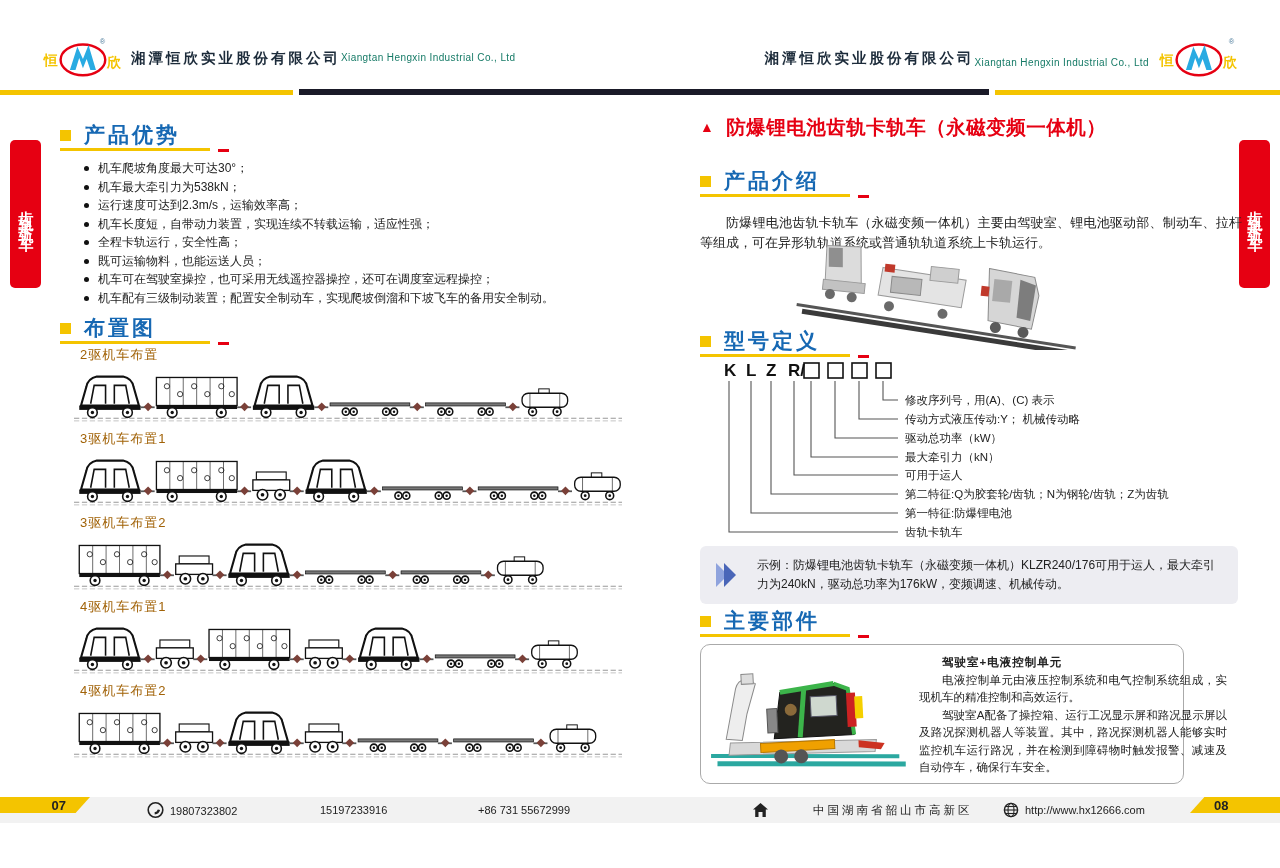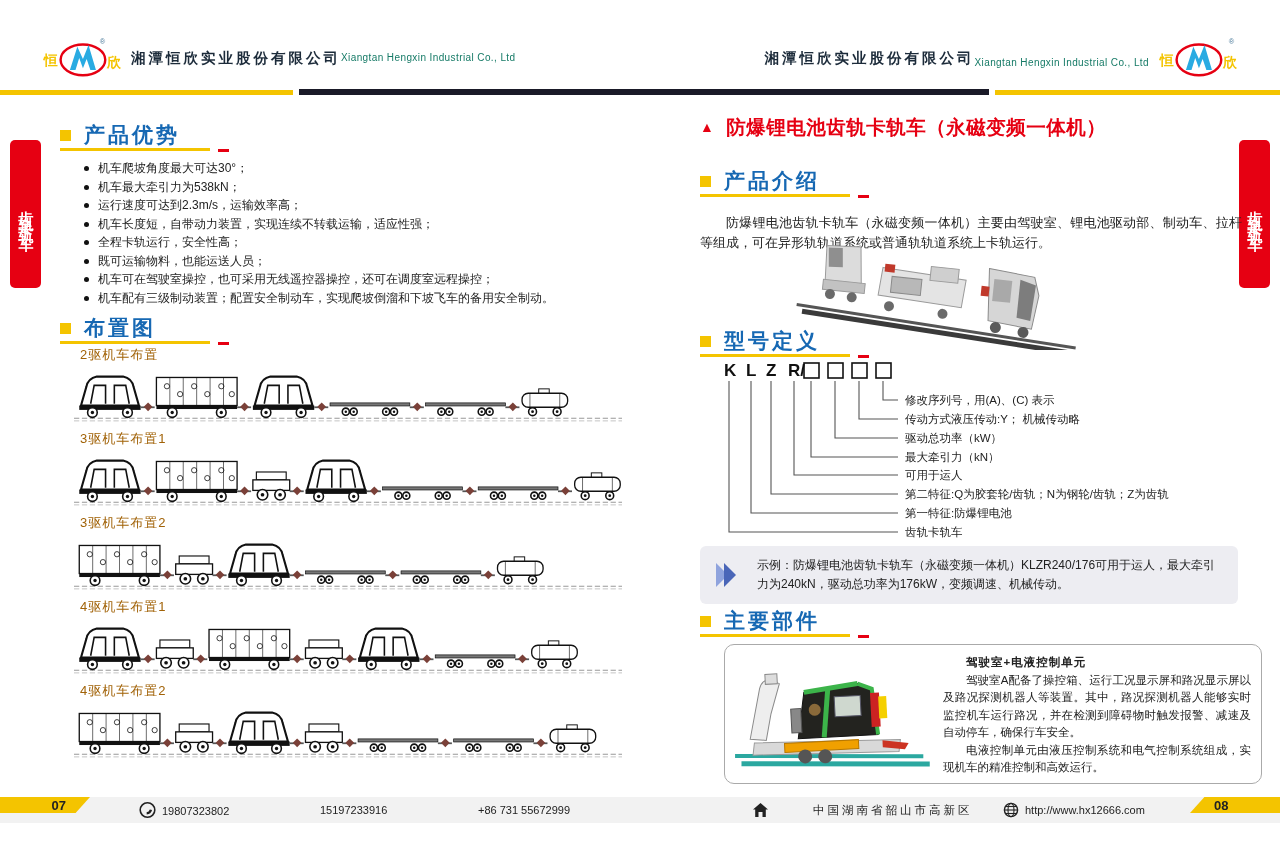--- a/index.html
+++ b/index.html
@@ -52,21 +52,21 @@
     font-weight:bold;color:var(--red);letter-spacing:.5px;white-space:nowrap;}
   .page-title .tri{font-size:14px;margin-right:12px;vertical-align:2px;}
   .intro-text{position:absolute;left:700px;top:200px;width:542px;font-size:13px;
     line-height:20px;text-indent:2em;color:var(--ink);text-align:justify;}
   .product-img{position:absolute;left:795px;top:230px;width:300px;height:120px;}
   #model-ladder{position:absolute;left:700px;top:356px;width:548px;height:186px;}
   .example-box{position:absolute;left:700px;top:546px;width:538px;height:58px;background:var(--exbg);
     border-radius:6px;display:flex;align-items:center;gap:13px;padding:0 14px;}
   .example-box svg{flex:none;}
   .example-text{font-size:12px;line-height:19px;color:var(--ink);}
-  .parts-card{position:absolute;left:724px;top:644px;width:538px;height:140px;
+  .parts-card{position:absolute;left:700px;top:644px;width:484px;height:140px;
     border:1.5px solid #aaa;border-radius:10px;padding-left:46px;}
   .parts-img{position:absolute;left:6px;top:6px;width:205px;height:126px;}
   .parts-text{position:absolute;left:218px;top:9px;width:308px;}
   .parts-card-title{font-size:14px;font-weight:bold;color:#1a1a1a;text-align:center;margin:0 0 4px 0;letter-spacing:1px;}
   .parts-text p{margin:0;font-size:11.5px;line-height:17.5px;text-indent:2em;text-align:justify;color:var(--ink);}
 
   
   .footer{position:absolute;left:0;top:797px;width:1280px;height:26px;background:var(--footerbg);}
   .pg{position:absolute;top:0;height:16px;background:var(--yellow);display:flex;align-items:center;
       font-size:13px;font-weight:bold;color:#222;}
@@ -687,31 +687,31 @@
         <rect x="140" y="44" width="9" height="34" fill="#cc2222"></rect>
         <rect x="148" y="48" width="8" height="22" fill="#f5d000"></rect>
         <circle cx="84" cy="58" r="6" fill="#8a6a3a"></circle>
         <rect x="60" y="56" width="10" height="24" fill="#888" stroke="#555"></rect>
       </g>
     </svg>
     <div class="parts-text">
       <p class="parts-card-title">驾驶室+电液控制单元</p>
       <div>
 
-      <p>驾驶室A配备了操控箱、运行工况显示屏和路况显示屏以及路况探测机器人等装置。其中，路况探测机器人能够实时监控机车运行路况，并在检测到障碍物时触发报警、减速及自动停车，确保行车安全。</p>
-          <p>电液控制单元由液压控制系统和电气控制系统组成，实现机车的精准控制和高效运行。</p>
+      <p>电液控制单元由液压控制系统和电气控制系统组成，实现机车的精准控制和高效运行。</p>
+          <p>驾驶室A配备了操控箱、运行工况显示屏和路况显示屏以及路况探测机器人等装置。其中，路况探测机器人能够实时监控机车运行路况，并在检测到障碍物时触发报警、减速及自动停车，确保行车安全。</p>
         </div>
     </div>
   </div>
 
   <div class="footer">
     <div class="pg left">07</div>
     <div class="pg right">08</div>
 
-    <div class="fitem" style="left:139px;">
+    <div class="fitem" style="left:147px;">
       <svg width="17" height="17" viewBox="0 0 17 17">
         <circle cx="8.5" cy="8.5" r="7.3" fill="none" stroke="#222" stroke-width="1.6"></circle>
         <path d="M5 11.5 Q8.5 14 12 11.5 L10.6 9.6 Q8.5 11 6.4 9.6 Z" fill="#222" transform="rotate(-40 8.5 8.5)"></path>
       </svg>
       <span>19807323802</span>
     </div>
     <div class="fitem" style="left:320px;">
       <span>15197233916</span>
     </div>
     <div class="fitem" style="left:478px;justify-content:center;">

